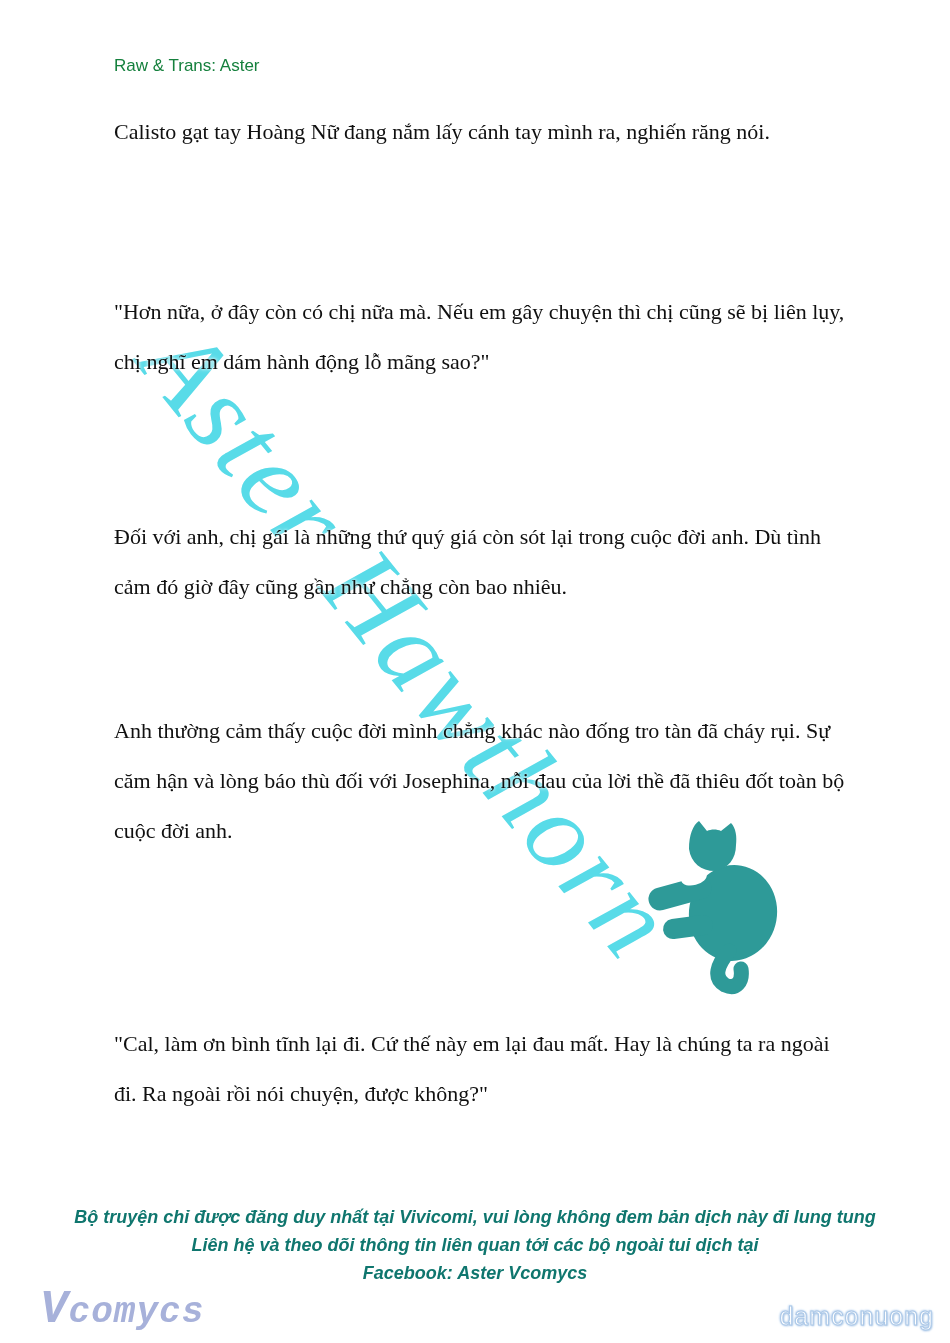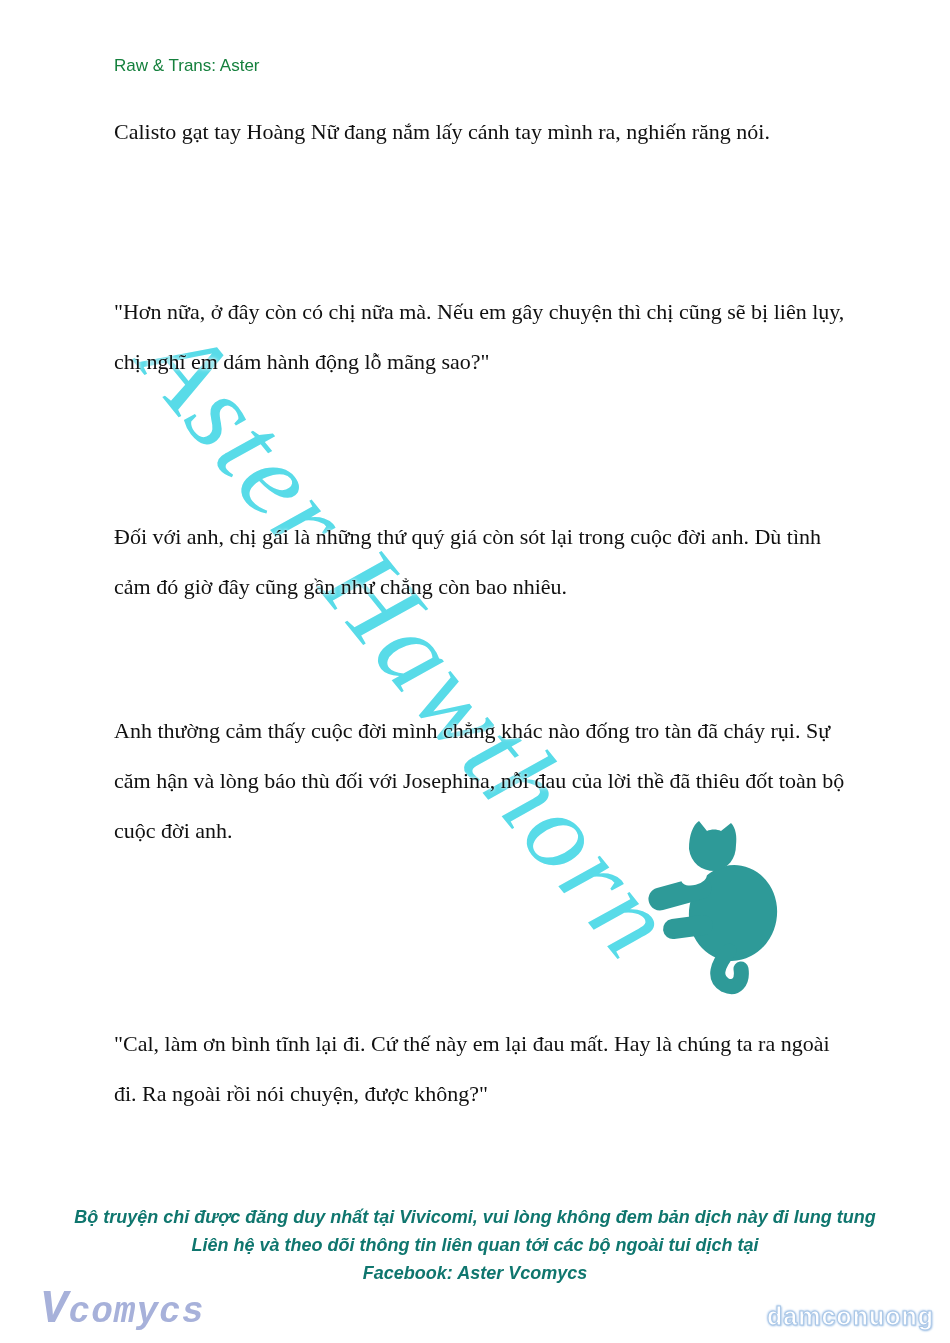--- a/index.html
+++ b/index.html
@@ -53,21 +53,21 @@
     position:absolute; left:22px; top:1284px; z-index:3;
     font-family:Liberation Mono, monospace;
     font-style:italic; font-weight:bold; font-size:36px;
     letter-spacing:1px; color:#a7b1da;margin-left:18px;
   }
   .vcomycs::first-letter { font-size:46px; }
 
   .damconuong {
     position:absolute; right:16px; top:1302px; z-index:3;
     font-family:"Liberation Sans","DejaVu Sans",sans-serif;
-    font-weight:bold; font-size:25px; letter-spacing:1px;
+    font-weight:normal; font-size:25px; letter-spacing:1px;
     color:#ffffff;
     -webkit-text-stroke:1px #aac7e7;
     text-shadow:0 0 2px #bcd3ee, 0 0 3px #aac7e7, 1px 1px 2px #aac7e7, -1px -1px 2px #d6e5f6;
   }
 </style>
 </head>
 <body>
 
 <div id="page">
 

